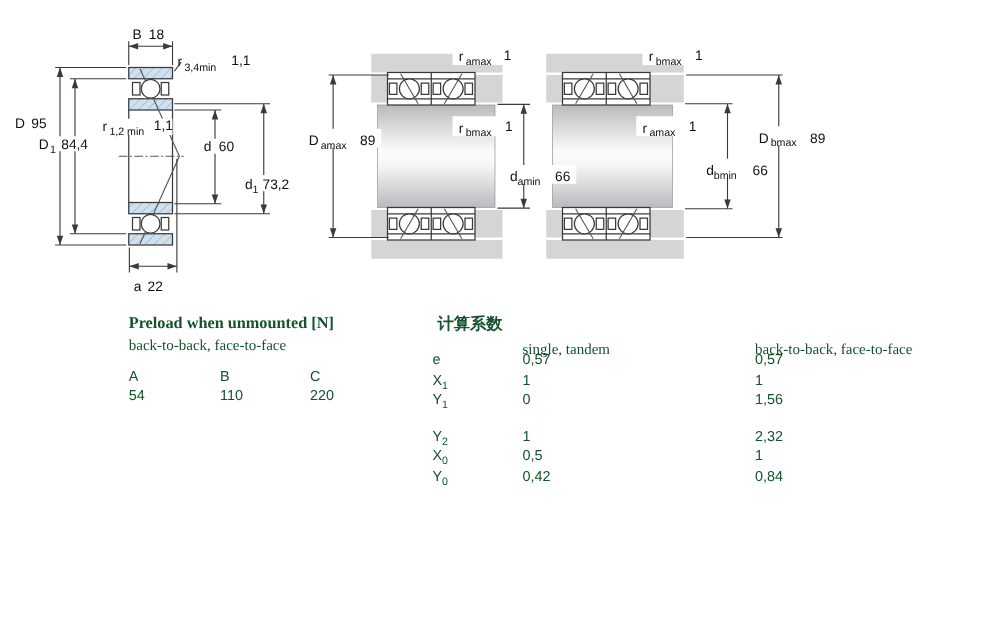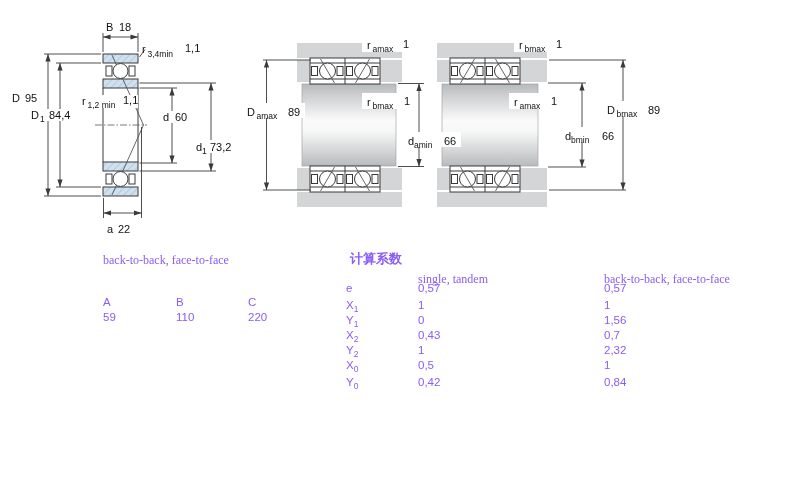--- a/index.html
+++ b/index.html
@@ -1,17 +1,17 @@
 <!DOCTYPE html>
 <html><head>
 <meta charset="utf-8">
 <style>
   html,body{margin:0;padding:0;background:#fff;}
   #page{position:relative;width:800px;height:500px;background:#fff;overflow:hidden;
-        font-family:"Liberation Sans",sans-serif;color:#8b5cf6;}
+        font-family:"Liberation Sans",sans-serif;color:#14532d;}
   svg text{font-family:"Liberation Sans",sans-serif;font-size:11px;fill:#111;}
   svg .sub{font-size:8.5px;}
   .ring{fill:url(#hatch);stroke:#3a3a3a;stroke-width:1;}
   .wht{fill:#fff;stroke:#3a3a3a;stroke-width:1;}
   .gray{fill:#d3d5d6;}
   .shaft{fill:url(#shaftGrad);stroke:#9a9a9a;stroke-width:0.6;}
   .st{stroke:#3a3a3a;stroke-width:1;fill:none;}
   .dim{stroke:#3a3a3a;stroke-width:0.9;fill:none;}
   .ctc{stroke:#555;stroke-width:0.9;fill:none;}
   .axis{stroke:#555;stroke-width:0.8;stroke-dasharray:7 2 1.5 2;fill:none;}
@@ -301,28 +301,29 @@
   </text>
   <text>
     <tspan x="565" y="140">d</tspan>
     <tspan class="sub" x="571" y="143">bmin</tspan>
     <tspan x="602" y="140">66</tspan>
   </text>
 </svg>
 
 
 <div class="tbl" style="left:103px;top:250px;width:230px;height:80px;">
+  <div class="t-title">Preload when unmounted [N]</div>
   <div class="t-sub">back-to-back, face-to-face</div>
   <div class="cellrow" style="top:46px;width:220px;">
     <span class="c0">A</span>
     <span class="c1">B</span>
     <span class="c2">C</span>
   </div>
   <div class="cellrow" style="top:61px;width:220px;">
-    <span class="c0">59</span>
+    <span class="c0">54</span>
     <span class="c1">110</span>
     <span class="c2">220</span>
   </div>
 </div>
 
 
 <div class="tbl" style="left:345px;top:250px;width:440px;height:150px;">
   <div class="t-title-sans" style="position:absolute;left:5px;top:0;">计算系数</div>
   <div class="hdr-serif" style="left:73px;top:22px;">single, tandem</div>
   <div class="hdr-serif" style="left:259px;top:22px;">back-to-back, face-to-face</div>
@@ -335,25 +336,20 @@
   <div class="frow" style="top:49px;width:430px;">
     <span class="lab"><span>X</span><sub>1</sub></span>
     <span class="v1">1</span>
     <span class="v2">1</span>
   </div>
   <div class="frow" style="top:64px;width:430px;">
     <span class="lab"><span>Y</span><sub>1</sub></span>
     <span class="v1">0</span>
     <span class="v2">1,56</span>
   </div>
-  <div class="frow" style="top:79px;width:430px;">
-    <span class="lab"><span>X</span><sub>2</sub></span>
-    <span class="v1">0,43</span>
-    <span class="v2">0,7</span>
-  </div>
   <div class="frow" style="top:94px;width:430px;">
     <span class="lab"><span>Y</span><sub>2</sub></span>
     <span class="v1">1</span>
     <span class="v2">2,32</span>
   </div>
   <div class="frow" style="top:109px;width:430px;">
     <span class="lab"><span>X</span><sub>0</sub></span>
     <span class="v1">0,5</span>
     <span class="v2">1</span>
   </div>

